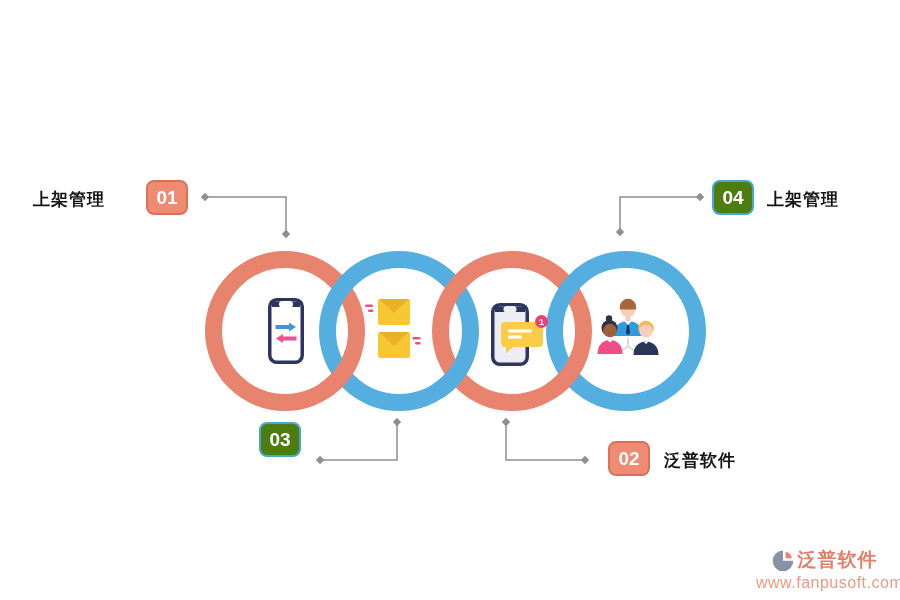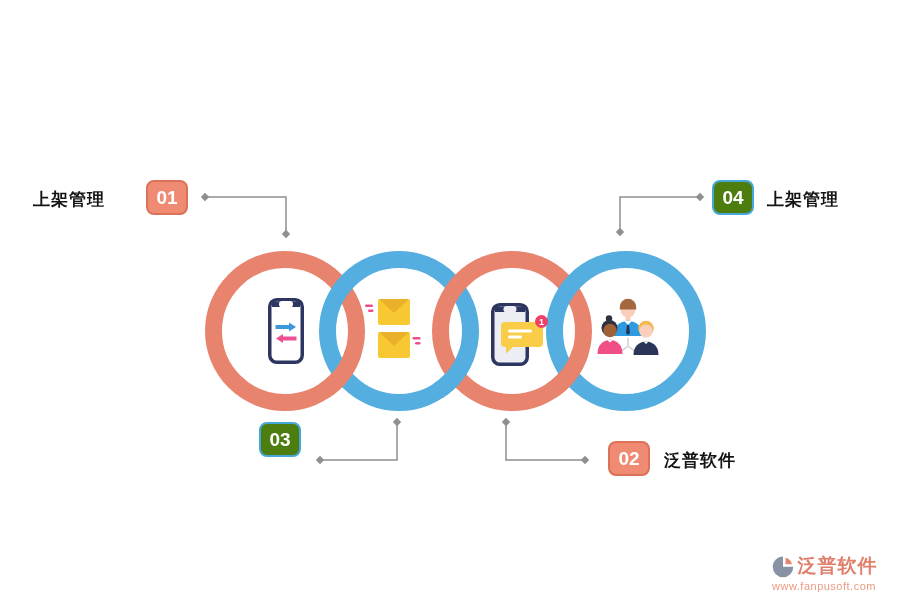--- a/index.html
+++ b/index.html
@@ -19,21 +19,21 @@
     display:flex;align-items:center;justify-content:center;
     color:#ffffff;font-size:19px;font-weight:700;box-sizing:border-box;
   }
   .badge.orange{background:#ee8b72;border:2px solid #db7258;}
   .badge.blue{background:#4d7c0f;border:2px solid #45a8d8;}
   .watermark{
     position:absolute;right:8px;bottom:8px;width:136px;text-align:center;
   }
   .wm-row{display:flex;align-items:center;justify-content:center;gap:3px;}
   .wm-brand{font-size:19px;font-weight:700;color:#e0806b;letter-spacing:1px;}
-  .wm-url{font-size:11px;color:#ec9a82;margin-top:1px;letter-spacing:0.5px;}
+  .wm-url{font-size:16px;color:#ec9a82;margin-top:1px;letter-spacing:0.5px;}
 </style>
 </head>
 <body>
 
 <div class="stage">
 
   <svg class="rings-svg" width="900" height="600" viewBox="0 0 900 600">
 
     <g stroke="#8f8f8f" stroke-width="1.5" fill="none">
       <path d="M 205 197 H 286 V 234"></path>

